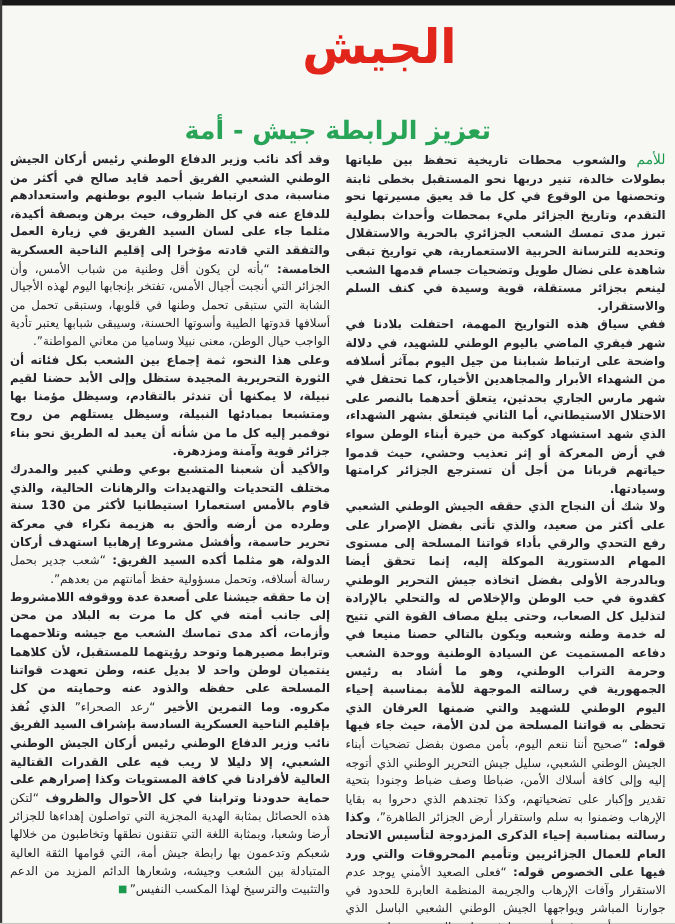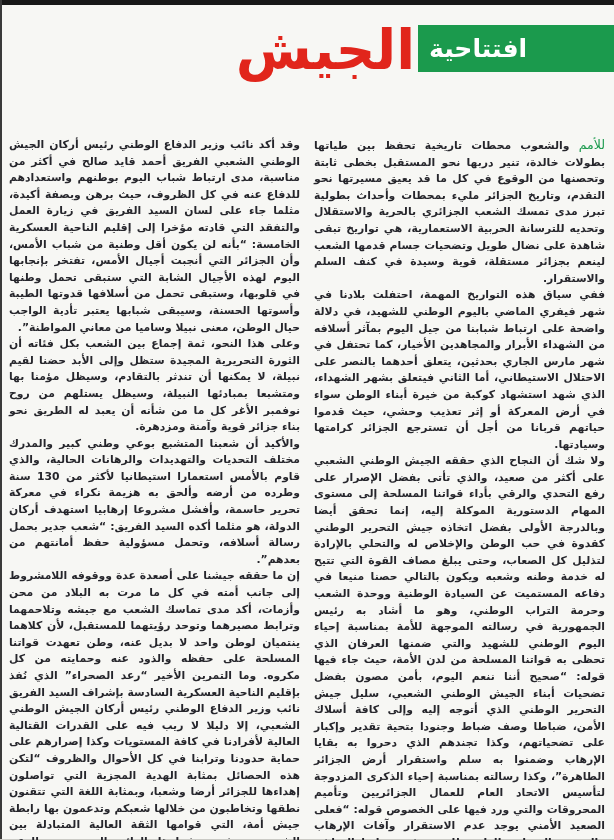--- a/index.html
+++ b/index.html
@@ -21,64 +21,62 @@
     background:var(--band-green,#1b9a4d);
   }
   .section-label{
     position:absolute;left:11px;top:50%;transform:translateY(-52%);
     color:#ffffff;font-size:25px;font-weight:bold;line-height:1;
     letter-spacing:0;white-space:nowrap;
   }
   .magazine-logo{
     position:absolute;top:20px;right:199px;
     color:var(--logo-red,#e1251b);
-    font-size:55px;font-weight:bold;line-height:1.1;white-space:nowrap;
+    font-size:43px;font-weight:bold;line-height:1.1;white-space:nowrap;
   }
   .article-title{
     position:absolute;top:90px;left:0;right:0;
     text-align:center;
     color:var(--title-green,#28a457);
     font-size:23px;font-weight:bold;line-height:1.3;
   }
   .article-body{
     position:absolute;top:137px;right:9px;left:9px;bottom:8px;
     display:flex;gap:14px;align-items:flex-start;
   }
   .col{
     flex:1 1 0;
     color:var(--text-color,#26262c);
     font-size:10.8px;line-height:16.6px;
     text-align:justify;
   }
   .col p{margin:0;}
   .run-n{font-weight:bold;}
-  .run-b{font-weight:bold;}
+  .run-b{font-weight:normal;}
   .run-lead{color:var(--band-green,#1b9a4d);font-weight:normal;font-size:12.5px;}
   .run-end{color:var(--band-green,#1b9a4d);font-size:9px;vertical-align:1px;padding-right:2px;}
 </style>
 </head>
 <body>
 
 <div class="page" style="--band-green: #1b9a4d; --title-green: #28a457; --logo-red: #e1251b; --text-color: #26262c;">
   <div class="top-edge"></div>
   <div class="left-edge"></div>
   <div class="bottom-edge"></div>
 
-  <div class="header-band">
-    <span class="section-label">افتتاحية</span>
-  </div>
   <div class="magazine-logo">الجيش</div>
 
+  <h1 class="article-title">تعزيز الرابطة جيش - أمة</h1>
 
   <div class="article-body">
     <div class="col">
         <p><span class="run-lead">للأمم</span><span class="run-n"> والشعوب محطات تاريخية تحفظ بين طياتها بطولات خالدة، تنير دربها نحو المستقبل بخطى ثابتة وتحصنها من الوقوع في كل ما قد يعيق مسيرتها نحو التقدم، وتاريخ الجزائر مليء بمحطات وأحداث بطولية تبرز مدى تمسك الشعب الجزائري بالحرية والاستقلال وتحديه للترسانة الحربية الاستعمارية، هي تواريخ تبقى شاهدة على نضال طويل وتضحيات جسام قدمها الشعب لينعم بجزائر مستقلة، قوية وسيدة في كنف السلم والاستقرار.</span></p>
         <p><span class="run-n">ففي سياق هذه التواريخ المهمة، احتفلت بلادنا في شهر فيفري الماضي باليوم الوطني للشهيد، في دلالة واضحة على ارتباط شبابنا من جيل اليوم بمآثر أسلافه من الشهداء الأبرار والمجاهدين الأخيار، كما تحتفل في شهر مارس الجاري بحدثين، يتعلق أحدهما بالنصر على الاحتلال الاستيطاني، أما الثاني فيتعلق بشهر الشهداء، الذي شهد استشهاد كوكبة من خيرة أبناء الوطن سواء في أرض المعركة أو إثر تعذيب وحشي، حيث قدموا حياتهم قربانا من أجل أن تسترجع الجزائر كرامتها وسيادتها.</span></p>
         <p><span class="run-n">ولا شك أن النجاح الذي حققه الجيش الوطني الشعبي على أكثر من صعيد، والذي تأتى بفضل الإصرار على رفع التحدي والرقي بأداء قواتنا المسلحة إلى مستوى المهام الدستورية الموكلة إليه، إنما تحقق أيضا وبالدرجة الأولى بفضل اتخاذه جيش التحرير الوطني كقدوة في حب الوطن والإخلاص له والتحلي بالإرادة لتذليل كل الصعاب، وحتى يبلغ مصاف القوة التي تتيح له خدمة وطنه وشعبه ويكون بالتالي حصنا منيعا في دفاعه المستميت عن السيادة الوطنية ووحدة الشعب وحرمة التراب الوطني، وهو ما أشاد به رئيس الجمهورية في رسالته الموجهة للأمة بمناسبة إحياء اليوم الوطني للشهيد والتي ضمنها العرفان الذي تحظى به قواتنا المسلحة من لدن الأمة، حيث جاء فيها قوله: </span><span class="run-b">“صحيح أننا ننعم اليوم، بأمن مصون بفضل تضحيات أبناء الجيش الوطني الشعبي، سليل جيش التحرير الوطني الذي أتوجه إليه وإلى كافة أسلاك الأمن، ضباطا وصف ضباط وجنودا بتحية تقدير وإكبار على تضحياتهم، وكذا تجندهم الذي دحروا به بقايا الإرهاب وضمنوا به سلم واستقرار أرض الجزائر الطاهرة”،</span><span class="run-n"> وكذا رسالته بمناسبة إحياء الذكرى المزدوجة لتأسيس الاتحاد العام للعمال الجزائريين وتأميم المحروقات والتي ورد فيها على الخصوص قوله: </span><span class="run-b">“فعلى الصعيد الأمني يوجد عدم الاستقرار وآفات الإرهاب والجريمة المنظمة العابرة للحدود في جوارنا المباشر ويواجهها الجيش الوطني الشعبي الباسل الذي نحييه مرة أخرى، غير أن جيشنا في حاجة إلى شعب واع ومجند ويقظ لكي يكون سندا ثمينا ودرعا قويا للحفاظ على استقرار البلاد”.</span></p>
       </div>
     <div class="col">
         <p><span class="run-n">وقد أكد نائب وزير الدفاع الوطني رئيس أركان الجيش الوطني الشعبي الفريق أحمد قايد صالح في أكثر من مناسبة، مدى ارتباط شباب اليوم بوطنهم واستعدادهم للدفاع عنه في كل الظروف، حيث برهن وبصفة أكيدة، مثلما جاء على لسان السيد الفريق في زيارة العمل والتفقد التي قادته مؤخرا إلى إقليم الناحية العسكرية الخامسة: </span><span class="run-b">“بأنه لن يكون أقل وطنية من شباب الأمس، وأن الجزائر التي أنجبت أجيال الأمس، تفتخر بإنجابها اليوم لهذه الأجيال الشابة التي ستبقى تحمل وطنها في قلوبها، وستبقى تحمل من أسلافها قدوتها الطيبة وأسوتها الحسنة، وسيبقى شبابها يعتبر تأدية الواجب حيال الوطن، معنى نبيلا وساميا من معاني المواطنة”.</span></p>
-        <p><span class="run-n">وعلى هذا النحو، ثمة إجماع بين الشعب بكل فئاته أن الثورة التحريرية المجيدة ستظل وإلى الأبد حضنا لقيم نبيلة، لا يمكنها أن تندثر بالتقادم، وسيظل مؤمنا بها ومتشبعا بمبادئها النبيلة، وسيظل يستلهم من روح نوفمبر الأغر كل ما من شأنه أن يعبد له الطريق نحو بناء جزائر قوية وآمنة ومزدهرة.</span></p>
+        <p><span class="run-n">وعلى هذا النحو، ثمة إجماع بين الشعب بكل فئاته أن الثورة التحريرية المجيدة ستظل وإلى الأبد حضنا لقيم نبيلة، لا يمكنها أن تندثر بالتقادم، وسيظل مؤمنا بها ومتشبعا بمبادئها النبيلة، وسيظل يستلهم من روح نوفمبر إليه كل ما من شأنه أن يعبد له الطريق نحو بناء جزائر قوية وآمنة ومزدهرة.</span></p>
         <p><span class="run-n">والأكيد أن شعبنا المتشبع بوعي وطني كبير والمدرك مختلف التحديات والتهديدات والرهانات الحالية، والذي قاوم بالأمس استعمارا استيطانيا لأكثر من 130 سنة وطرده من أرضه وألحق به هزيمة نكراء في معركة تحرير حاسمة، وأفشل مشروعا إرهابيا استهدف أركان الدولة، هو مثلما أكده السيد الفريق: </span><span class="run-b">“شعب جدير بحمل رسالة أسلافه، وتحمل مسؤولية حفظ أمانتهم من بعدهم”.</span></p>
         <p><span class="run-n">إن ما حققه جيشنا على أصعدة عدة ووقوفه اللامشروط إلى جانب أمته في كل ما مرت به البلاد من محن وأزمات، أكد مدى تماسك الشعب مع جيشه وتلاحمهما وترابط مصيرهما وتوحد رؤيتهما للمستقبل، لأن كلاهما ينتميان لوطن واحد لا بديل عنه، وطن تعهدت قواتنا المسلحة على حفظه والذود عنه وحمايته من كل مكروه. وما التمرين الأخير </span><span class="run-b">“رعد الصحراء”</span><span class="run-n"> الذي نُفذ بإقليم الناحية العسكرية السادسة بإشراف السيد الفريق نائب وزير الدفاع الوطني رئيس أركان الجيش الوطني الشعبي، إلا دليلا لا ريب فيه على القدرات القتالية العالية لأفرادنا في كافة المستويات وكذا إصرارهم على حماية حدودنا وترابنا في كل الأحوال والظروف </span><span class="run-b">“لتكن هذه الحصائل بمثابة الهدية المجزية التي تواصلون إهداءها للجزائر أرضا وشعبا، وبمثابة اللغة التي تتقنون نطقها وتخاطبون من خلالها شعبكم وتدعمون بها رابطة جيش أمة، التي قوامها الثقة العالية المتبادلة بين الشعب وجيشه، وشعارها الدائم المزيد من الدعم والتثبيت والترسيخ لهذا المكسب النفيس”</span><span class="run-end">■</span></p>
       </div>
   </div>
 </div>
 
 </body></html>

